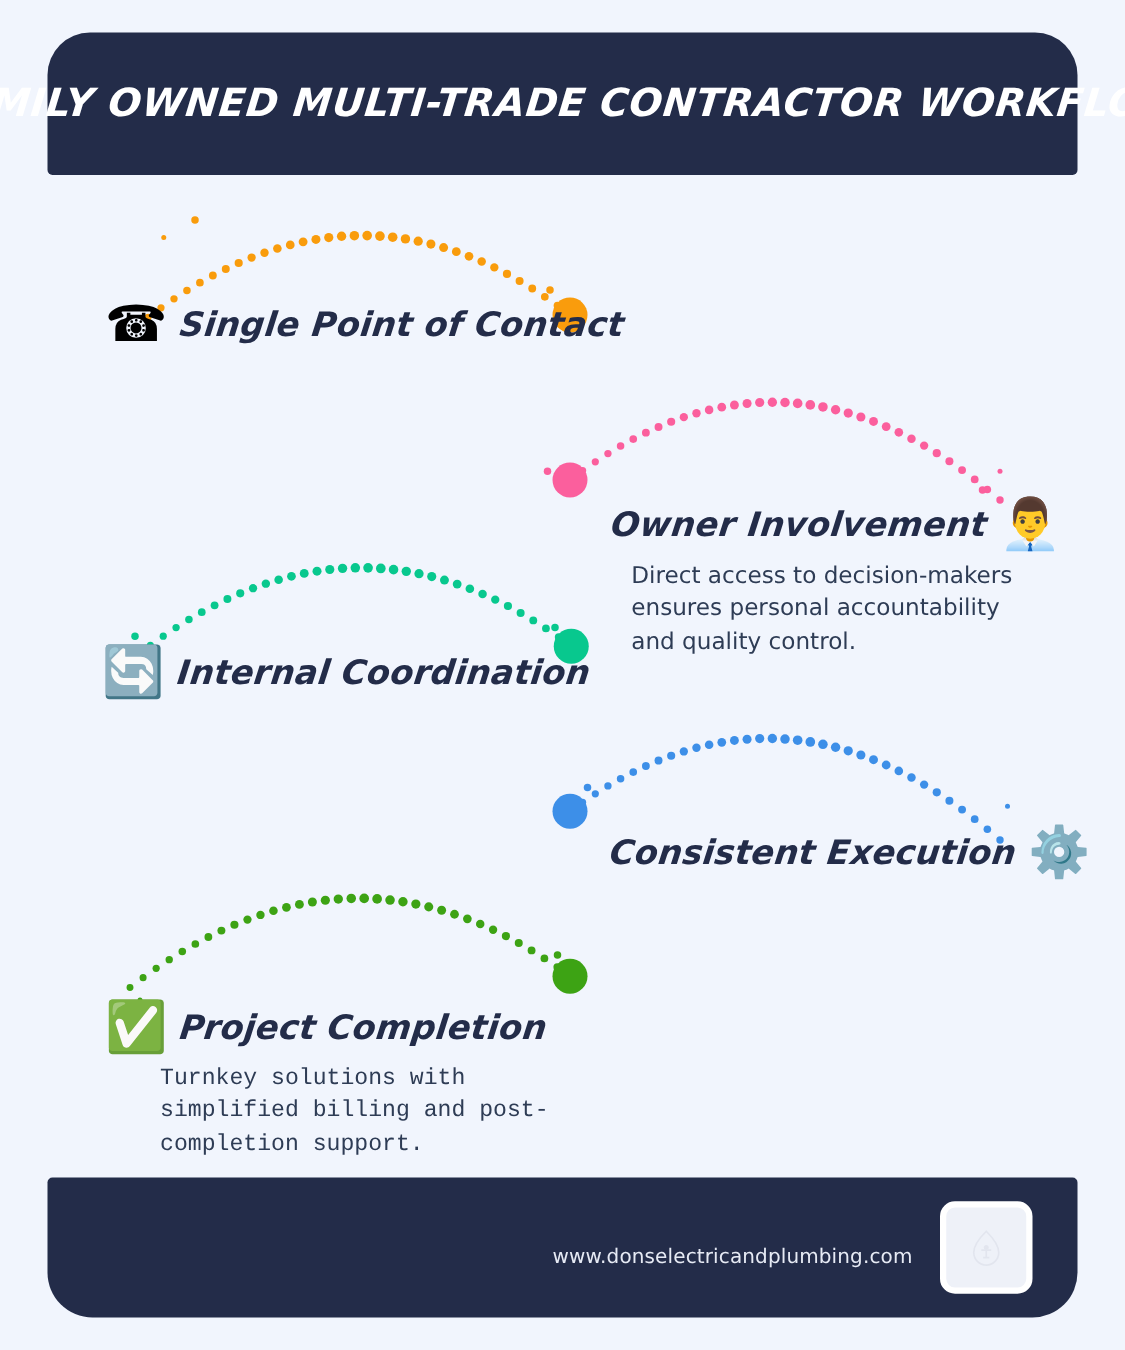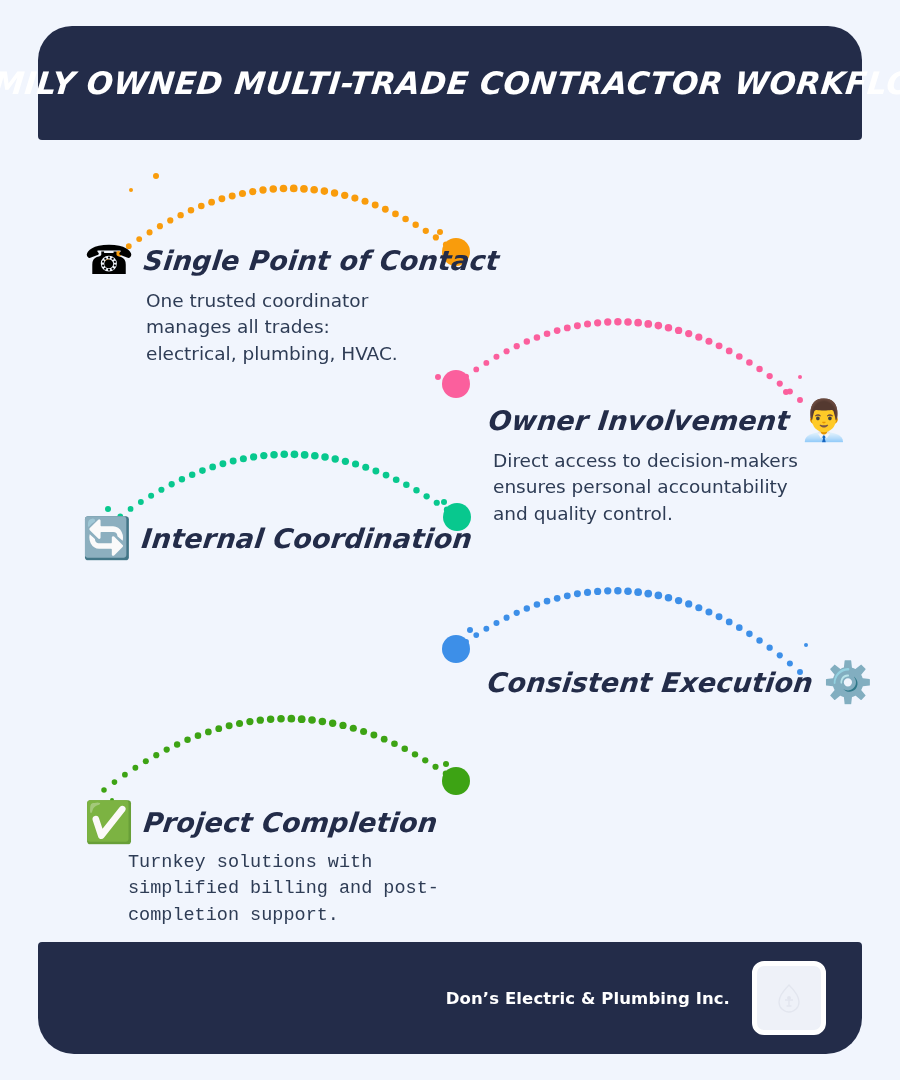--- a/index.html
+++ b/index.html
@@ -86,21 +86,21 @@
     font-size: 18.5px;
     line-height: 1.42;
     font-family: "DejaVu Sans", sans-serif;
     margin-top: 8px;
     white-space: pre-line;
   }
 
   .step-1 { left: 84px;  top: 240px; }
   .step-1 .step-body { margin-left: 62px; }
   .step-2 { left: 489px; top: 400px; }
-  .step-2 .step-body { margin-left: 4px; }
+  .step-2 .step-body { margin-left: 16px; }
   .step-3 { left: 82px;  top: 518px; }
   .step-3 .step-body { margin-left: 63px; }
   .step-4 { left: 488px; top: 662px; }
   .step-4 .step-body { margin-left: 2px; }
   .step-5 { left: 84px;  top: 802px; }
   .step-5 .step-body { margin-left: 44px; font-family: Liberation Mono, monospace; }
 
   
   .footer-bar {
     position: absolute;
@@ -366,23 +366,20 @@
         <circle cx="446" cy="764" r="3" fill="#3da314"></circle>
         <circle cx="112" cy="800" r="2" fill="#3da314"></circle>
       </g>
   </svg>
 
   <div class="step step-1">
     <div class="step-head">
       <span class="step-icon">☎</span>
       <span class="step-title">Single Point of Contact</span>
     </div>
-    <div class="step-body">One trusted coordinator
-manages all trades:
-electrical, plumbing, HVAC.</div>
   </div>
 
   <div class="step step-2">
     <div class="step-head icon-right">
       <span class="step-title">Owner Involvement</span>
       <span class="step-icon">👨‍💼</span>
     </div>
     <div class="step-body">Direct access to decision-makers
 ensures personal accountability
 and quality control.</div>
@@ -408,21 +405,21 @@
       <span class="step-title">Project Completion</span>
     </div>
     <div class="step-body">Turnkey solutions with
 simplified billing and post-
 completion support.</div>
   </div>
 
   <div class="footer-bar">
     <div class="footer-inner">
       <div class="footer-text">
-        <div class="footer-company">Don’s Electric &amp; Plumbing Inc.</div>
+        <div class="footer-url">www.donselectricandplumbing.com</div>
       </div>
       <div class="footer-logo">
         <svg class="footer-logo-glyph" width="26" height="30" viewBox="0 0 26 30">
           <path d="M13 2 C6 9 3 14 3 19 a10 10 0 0 0 20 0 C23 14 20 9 13 2 Z" fill="none" stroke="#d7dbe6" stroke-width="1.4"></path>
           <path d="M9 17 h8 M13 17 v6 M10.5 23 h5" fill="none" stroke="#d7dbe6" stroke-width="1.4"></path>
           <circle cx="13" cy="15" r="2" fill="#d7dbe6"></circle>
         </svg>
       </div>
     </div>
   </div>

